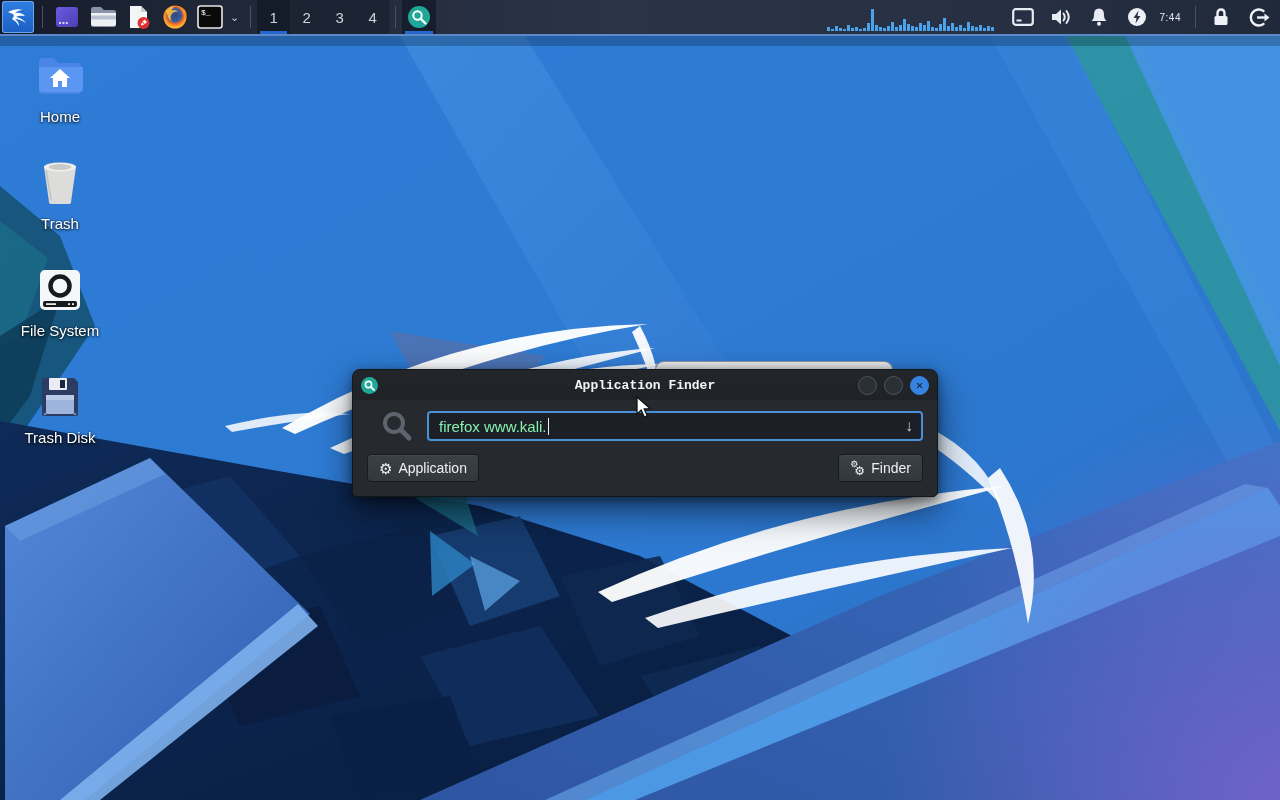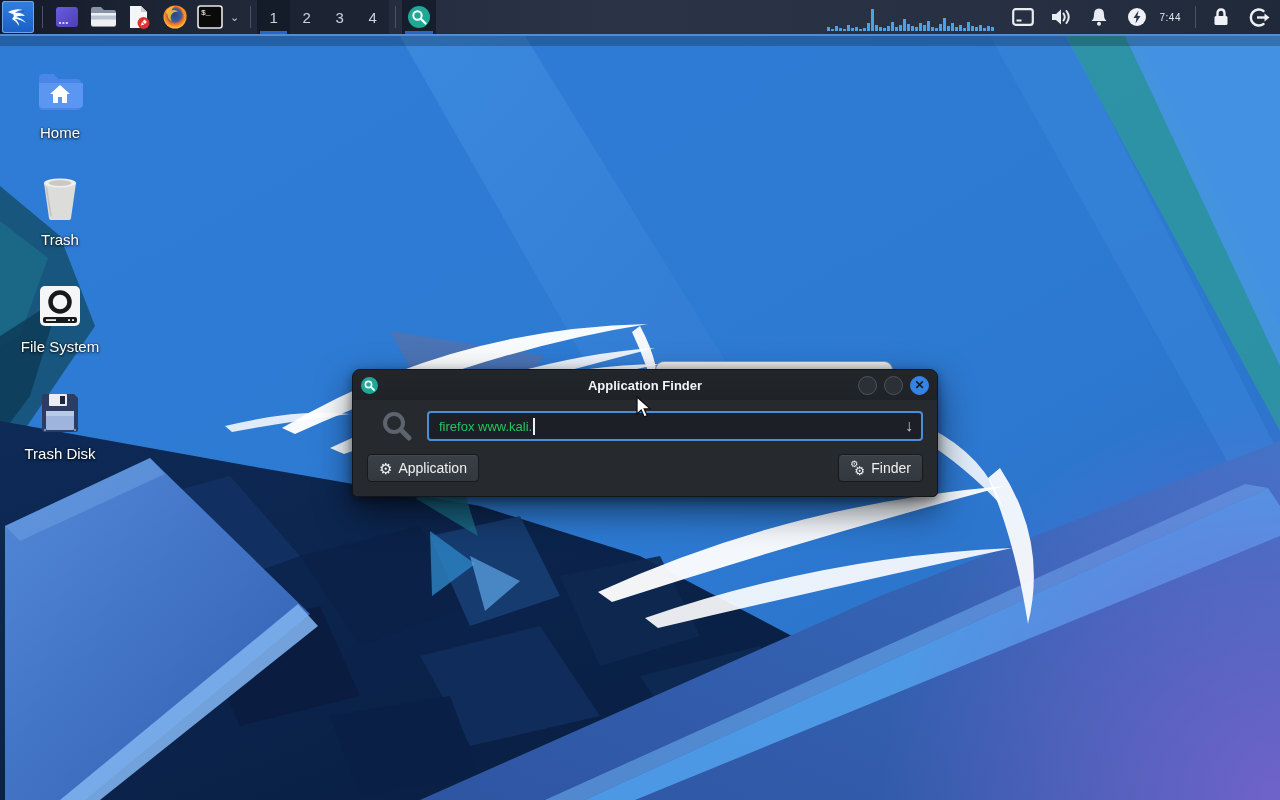--- a/index.html
+++ b/index.html
@@ -26,47 +26,47 @@
   .ws-btn.active::after, .task-btn.active::after { content:""; position:absolute; left:3px; right:3px; bottom:0; height:3px; background:#2468cf; }
   .task-btn { width:34px; height:34px; display:flex; align-items:center; justify-content:center; position:relative; background:#161d2c; }
   #tray { margin-left:auto; display:flex; align-items:center; height:34px; }
   #cpu-graph { display:flex; align-items:flex-end; height:28px; gap:1px; margin-right:10px; }
   .cpu-bar { width:3px; background:#4aa3e8; flex:none; }
   .tray-ic { width:22px; height:22px; margin:0 8px; display:flex; align-items:center; justify-content:center; }
   #clock { color:#e3e9f2; font-size:10px; margin:0 8px 0 4px; letter-spacing:.5px; }
 
   
   #desktop-icons { position:absolute; left:12px; top:50px; width:96px; z-index:5; }
-  .dicon { width:96px; height:107px; display:flex; flex-direction:column; align-items:center;justify-content:center; }
+  .dicon { width:96px; height:107px; display:flex; flex-direction:column; align-items:center; }
   .dicon .art { height:52px; display:flex; align-items:center; justify-content:center; }
   .dicon .lbl { margin-top:6px; color:#fff; font-size:15px; text-shadow:0 1px 3px rgba(0,0,0,.85), 0 0 2px rgba(0,0,0,.6); white-space:nowrap; }
 
   
   #behind-window { position:absolute; left:655px; top:361px; width:238px; height:14px;
     background:linear-gradient(180deg,#eceded,#cdd0d2); border:1px solid #8d949b; border-bottom:none;
     border-radius:9px 9px 0 0; z-index:8; }
 
   
   #finder { position:absolute; left:352px; top:369px; width:586px; height:128px; z-index:10;
     background:#262a2f; border:1px solid #131619; border-radius:8px 8px 5px 5px;
     box-shadow:0 14px 34px rgba(0,0,0,.55), 0 3px 10px rgba(0,0,0,.4); }
   #finder-titlebar { height:30px; background:linear-gradient(180deg,#22262b,#1f2327);
-    border-radius:8px 8px 0 0; display:flex; align-items:center; position:relative; padding:12px 8px; }
+    border-radius:8px 8px 0 0; display:flex; align-items:center; position:relative; padding:12px 8px;font-family:Liberation Mono, monospace; }
   #finder-title { position:absolute; left:0; right:0; text-align:center; color:#f2f4f6;
     font-size:13px; font-weight:bold; }
   .tb-btns { margin-left:auto; display:flex; gap:7px; z-index:2; }
   .tb-circle { width:19px; height:19px; border-radius:50%; background:#2b3036; border:1px solid #4c545e; }
   .tb-close { background:#3584e4; border-color:#3584e4; display:flex; align-items:center; justify-content:center;
     color:#171c22; font-size:12px; font-weight:bold; }
   #finder-body { padding:10px 14px 0 14px; }
   .search-row { display:flex; align-items:center; }
   .big-mag { margin:0 14px 0 14px; }
   #search-field { position:relative; flex:1; height:30px; background:#1c2026; border:2px solid #4a90d9;
     border-radius:4px; display:flex; align-items:center; padding:0 28px 0 10px; }
-  #search-text { color:#22c55e; font-size:13px; white-space:pre; }
+  #search-text { color:#86efac; font-size:15px; white-space:pre; }
   #caret { width:1.5px; height:17px; background:#eef1f4; margin-left:1px; }
   #dd-arrow { position:absolute; right:8px; top:4px; color:#c3c8ce; font-size:16px; }
   .btn-row { display:flex; justify-content:space-between; margin-top:12px; padding:0 0; }
   .gbtn { height:28px; display:inline-flex; align-items:center; gap:6px; padding:0 11px;
     background:linear-gradient(180deg,#3b4046,#33383e); border:1px solid #17191d; border-radius:4px;
     color:#eef0f2; font-size:14px; box-shadow:0 1px 0 rgba(255,255,255,.05) inset; }
   .gear-glyph { color:#f2f3f5; font-size:15px; line-height:1; }
   .run-glyph { position:relative; width:15px; height:16px; }
   .run-glyph span { position:absolute; color:#f2f3f5; line-height:1; }
   .run-glyph .g1 { font-size:9px; left:0; top:0; }

